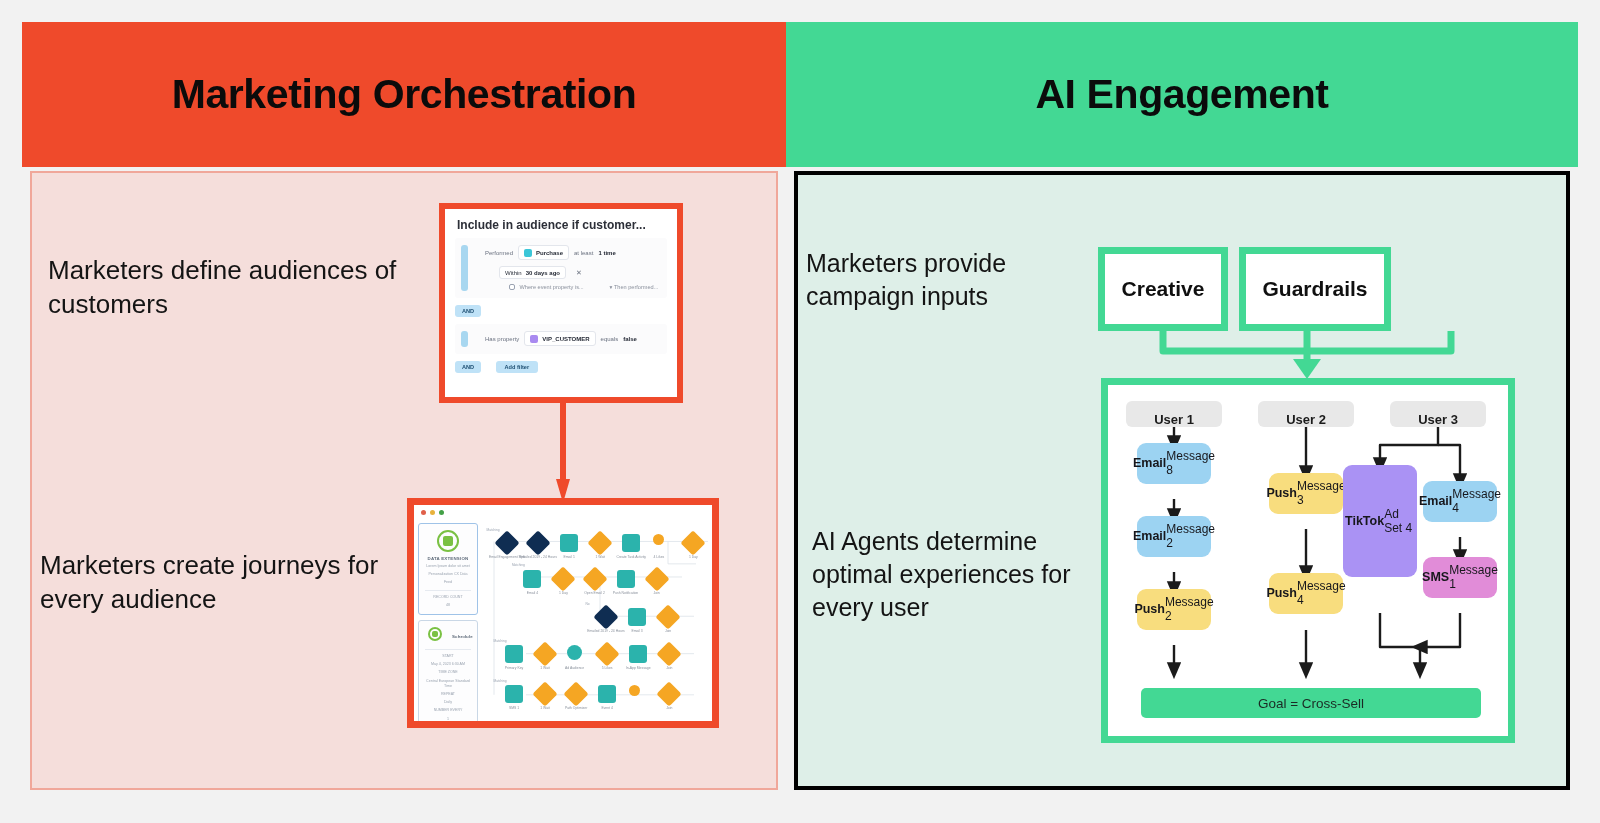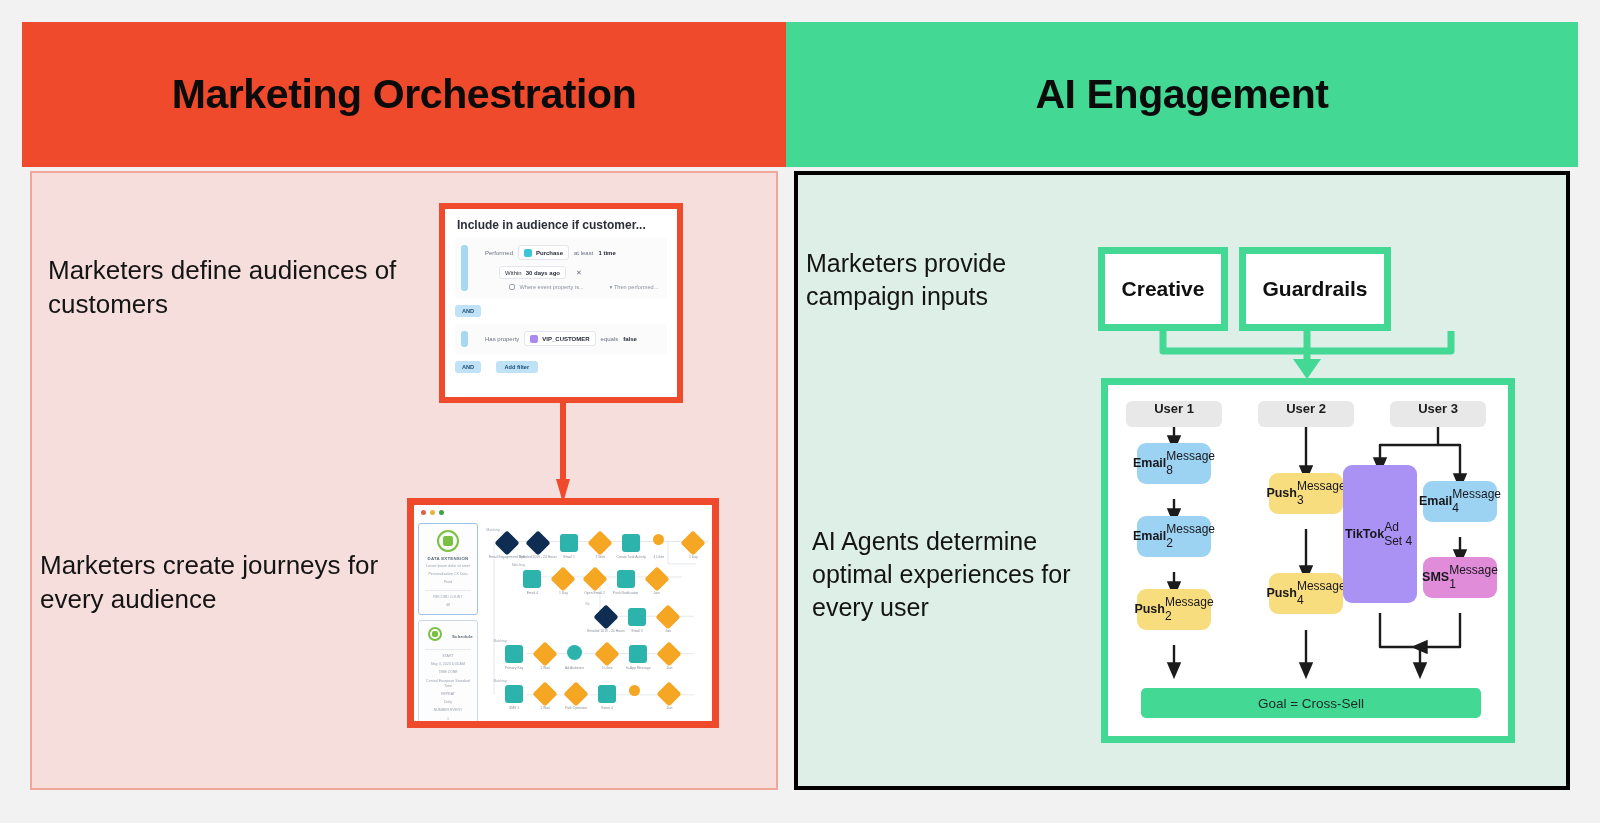--- a/index.html
+++ b/index.html
@@ -230,21 +230,21 @@
     width: 414px; height: 365px;
     background: #ffffff;
     border: 7px solid #43d894;
   }
   .dc-inner { position: relative; width: 100%; height: 100%; }
 
   .user-chip {
     position: absolute; top: 16px;
     width: 96px; height: 26px;
     background: #e8e8e8; border-radius: 6px;
-    display: flex; align-items: flex-start; justify-content: center;
+    display: flex; align-items: flex-end; justify-content: center;
     font-size: 13px; font-weight: 700; color: #1b1b1b;
   }
 
   .node {
     position: absolute; width: 74px; border-radius: 9px;
     display: flex; flex-direction: row;
     align-items: center; justify-content: center;
     color: #17171c; padding: 6px 2px;
   }
   .node .t { font-size: 12.5px; font-weight: 700; line-height: 1.15; }
@@ -595,21 +595,21 @@
 
           <div class="node push" style="left:161px; top:88px;">
             <span class="t">Push</span>
             <span class="s">Message 3</span>
           </div>
           <div class="node push" style="left:161px; top:188px;">
             <span class="t">Push</span>
             <span class="s">Message 4</span>
           </div>
 
-          <div class="node tiktok" style="left:235px; top:80px; height:138px;">
+          <div class="node tiktok" style="left:235px; top:80px; height:112px;">
             <span class="t">TikTok</span>
             <span class="s">Ad Set 4</span>
           </div>
 
           <div class="node email" style="left:315px; top:96px;">
             <span class="t">Email</span>
             <span class="s">Message 4</span>
           </div>
           <div class="node sms" style="left:315px; top:172px;">
             <span class="t">SMS</span>

